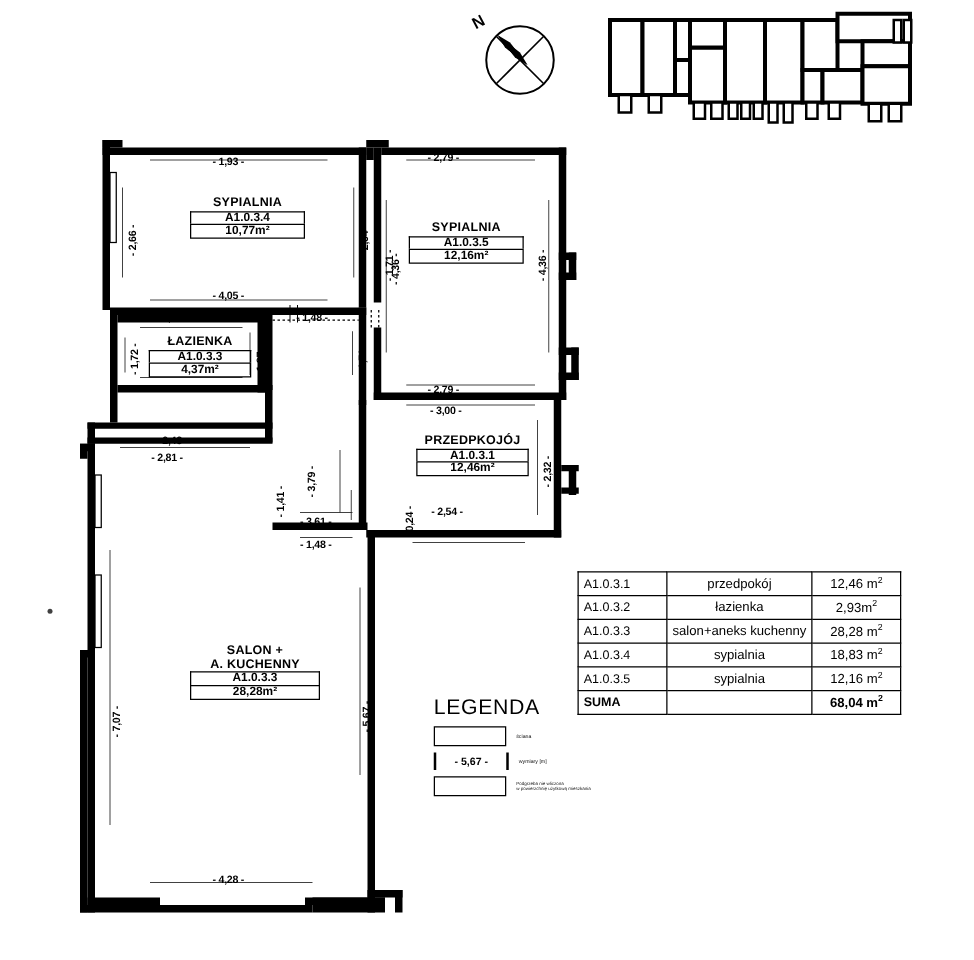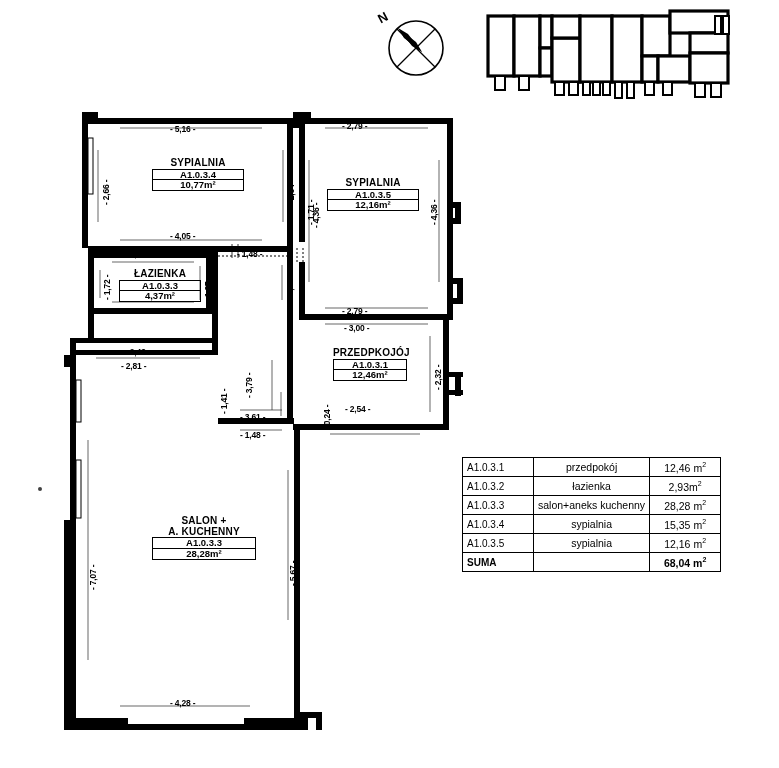--- a/index.html
+++ b/index.html
@@ -223,34 +223,34 @@
     <div class="bx">A1.0.3.5</div>
     <div class="bx">12,16m²</div>
   </div>
 
   <div class="room" style="left:119px;top:269px;width:82px;">
     <div class="title">ŁAZIENKA</div>
     <div class="bx">A1.0.3.3</div>
     <div class="bx">4,37m²</div>
   </div>
 
-  <div class="room" style="left:333px;top:348px;width:74px;">
+  <div class="room" style="left:333px;top:348px;width:90px;">
     <div class="title">PRZEDPKOJÓJ</div>
     <div class="bx">A1.0.3.1</div>
     <div class="bx">12,46m²</div>
   </div>
 
   <div class="room" style="left:152px;top:516px;width:104px;">
     <div class="title">SALON +
 A. KUCHENNY</div>
     <div class="bx">A1.0.3.3</div>
     <div class="bx">28,28m²</div>
   </div>
 
-  <div class="dim" style="left:170px;top:124px;">- 5,16 -</div>
+  <div class="dim" style="left:170px;top:124px;">- 1,93 -</div>
   <div class="dim v" style="left:101px;top:205px;">- 2,66 -</div>
   <div class="dim v" style="left:286px;top:205px;">- 2,64 -</div>
   <div class="dim" style="left:170px;top:231px;">- 4,05 -</div>
 
   <div class="dim" style="left:342px;top:121px;">- 2,79 -</div>
   <div class="dim v" style="left:311px;top:228px;">- 4,36 -</div>
   <div class="dim v" style="left:429px;top:225px;">- 4,36 -</div>
   <div class="dim" style="left:342px;top:306px;">- 2,79 -</div>
   <div class="dim" style="left:344px;top:323px;">- 3,00 -</div>
 
@@ -288,31 +288,50 @@
         <td class="c-area"><span>2,93m</span><sup>2</sup></td>
       </tr>
       <tr>
         <td class="c-code">A1.0.3.3</td>
         <td class="c-name">salon+aneks kuchenny</td>
         <td class="c-area"><span>28,28 m</span><sup>2</sup></td>
       </tr>
       <tr>
         <td class="c-code">A1.0.3.4</td>
         <td class="c-name">sypialnia</td>
-        <td class="c-area"><span>15,35 m</span><sup>2</sup></td>
+        <td class="c-area"><span>18,83 m</span><sup>2</sup></td>
       </tr>
       <tr>
         <td class="c-code">A1.0.3.5</td>
         <td class="c-name">sypialnia</td>
         <td class="c-area"><span>12,16 m</span><sup>2</sup></td>
       </tr>
       <tr>
         <td class="c-code bold">SUMA</td>
         <td class="c-name"></td>
         <td class="c-area bold"><span>68,04 m</span><sup>2</sup></td>
       </tr>
     </tbody>
   </table>
 
+  <div class="legend" style="left:347px;top:556px;">
+    <div class="lg-title">LEGENDA</div>
+
+    <div class="row">
+      <div class="sw"></div>
+      <div class="lbl">ściana</div>
+    </div>
+
+    <div class="row">
+      <div class="swdim">- 5,67 -</div>
+      <div class="lbl">wymiary [m]</div>
+    </div>
+
+    <div class="row">
+      <div class="sw"></div>
+      <div class="lbl two" style="white-space:pre-line;">Podgrzeba nie wliczona
+w powierzchnię użytkową mieszkania</div>
+    </div>
+  </div>
 
   <div class="abs" style="left:38px;top:487px;width:4px;height:4px;background:#000;border-radius:50%;opacity:.75;"></div>
 
 </div>
 
 </body></html>

